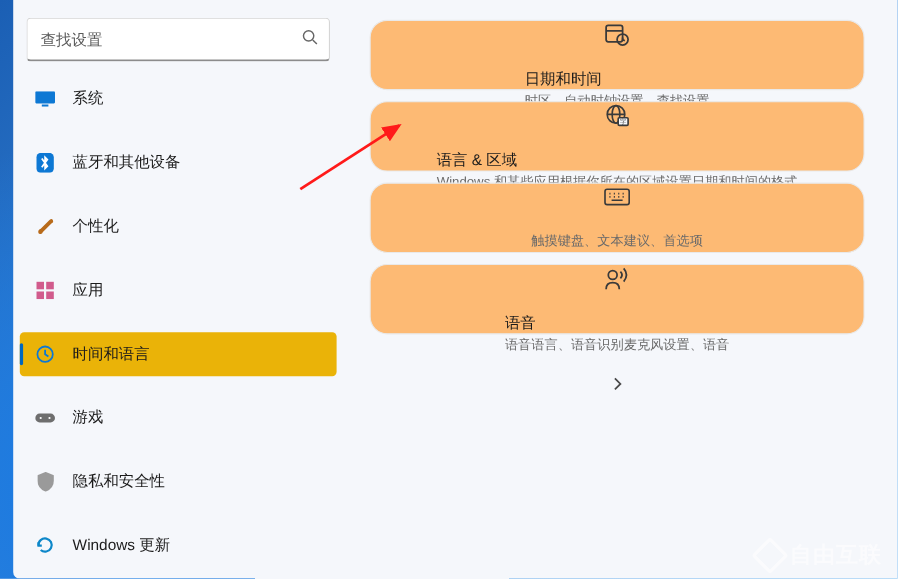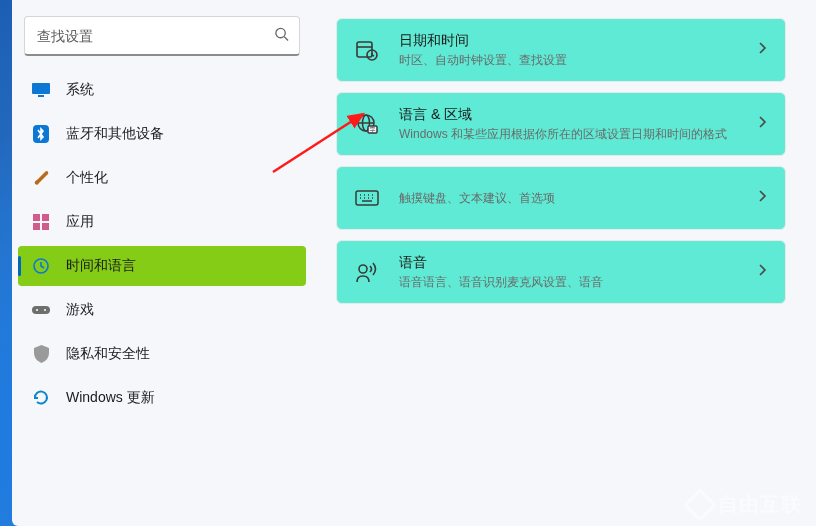--- a/index.html
+++ b/index.html
@@ -33,43 +33,44 @@
   .search-input {
     border:none; outline:none; background:transparent;
     width:100%; padding:0 36px 0 12px; font-size:14px; color:#555;
   }
   .search-input::placeholder { color:#5a5a5a; }
   .search-icon {
     position:absolute; right:10px; top:50%; transform:translateY(-50%);
     color:#666;
   }
 
-  .nav-list { display:flex; flex-direction:column; gap:4px; }
+  .nav-list { display:flex; flex-direction:column; gap:18px; }
   .nav-item {
     display:flex; align-items:center; gap:16px;
     height:40px; padding:0 14px 0 14px;
     border-radius:4px; cursor:pointer; position:relative;
     font-size:14px; color:#1b1b1b;
   }
-  .nav-item.selected { background:#84cc16; }
+  .nav-item.selected { background:#eab308; }
   .nav-item.selected::before {
     content:""; position:absolute; left:0; top:10px; bottom:10px; width:3px;
     background:#0067c0; border-radius:2px;
   }
   .nav-icon { width:18px; height:18px; flex:0 0 18px; display:flex; align-items:center; justify-content:center; }
   .nav-label { flex:1; }
 
   
   .main-col { flex:1; padding:18px 30px 0 24px; }
   .card-list { display:flex; flex-direction:column; gap:10px; }
   .card {
-    background:#5eead4; border:1px solid #e9e9e9; border-radius:6px;
+    background:#fdba74; border:1px solid #e9e9e9; border-radius:16px;
     height:64px; padding:0 18px;
     display:flex; align-items:center; gap:20px;
     cursor:pointer;
+    flex-direction:column;
   }
   .card-icon { width:24px; height:24px; flex:0 0 24px; color:#3a3a3a; display:flex; align-items:center; justify-content:center; }
   .card-text { flex:1; display:flex; flex-direction:column; gap:2px; }
   .card-title { font-size:14px; color:#1b1b1b; }
   .card-desc { font-size:12px; color:#6a6a6a; }
   .card-chevron { color:#4a4a4a; }
 
   
   .arrow-annot {
     position:absolute; left:265px; top:100px; pointer-events:none;

